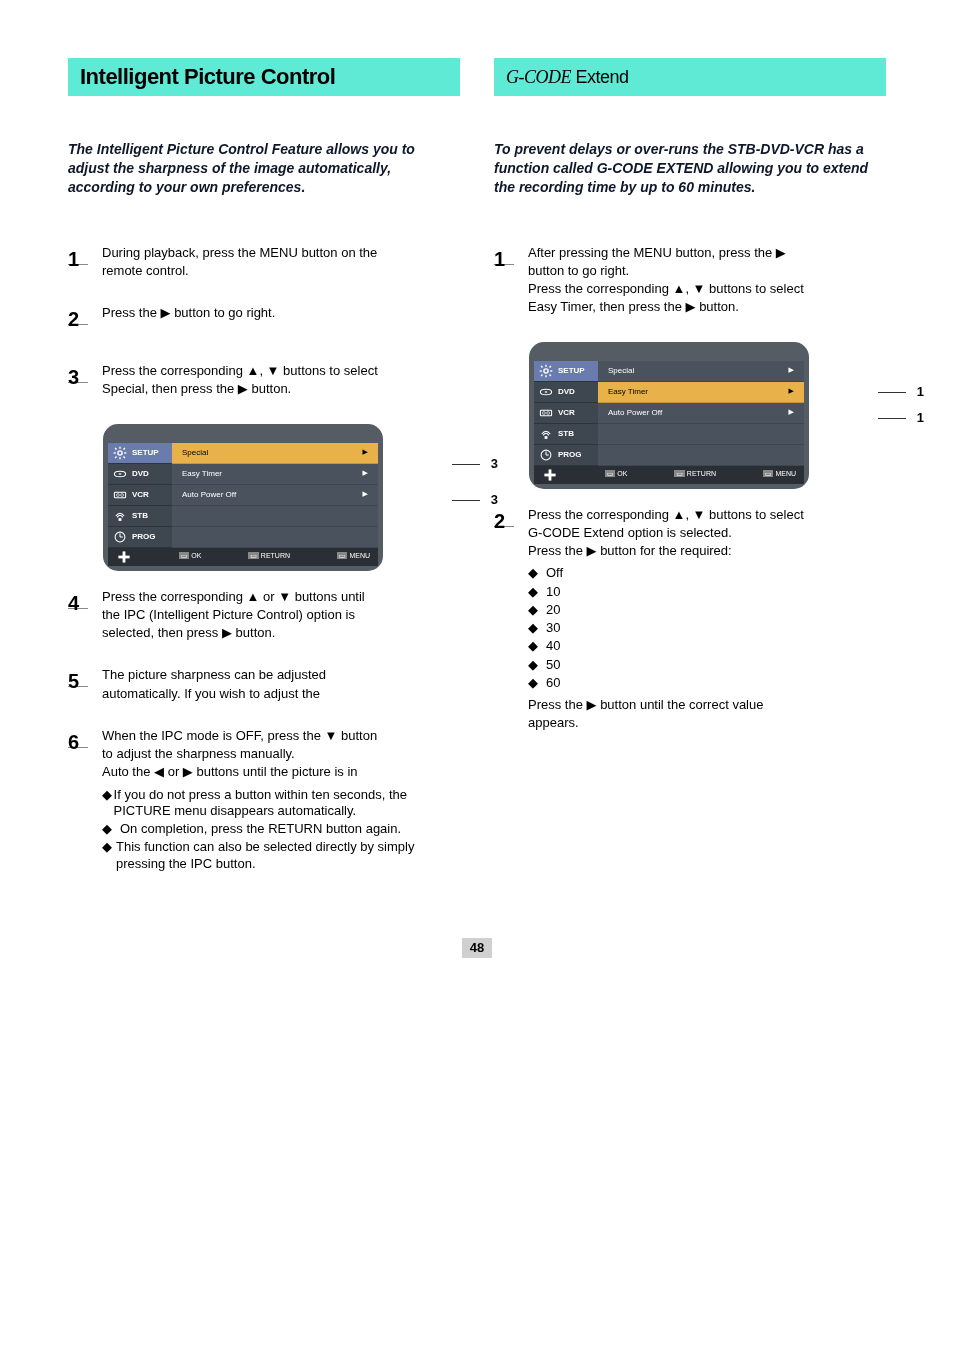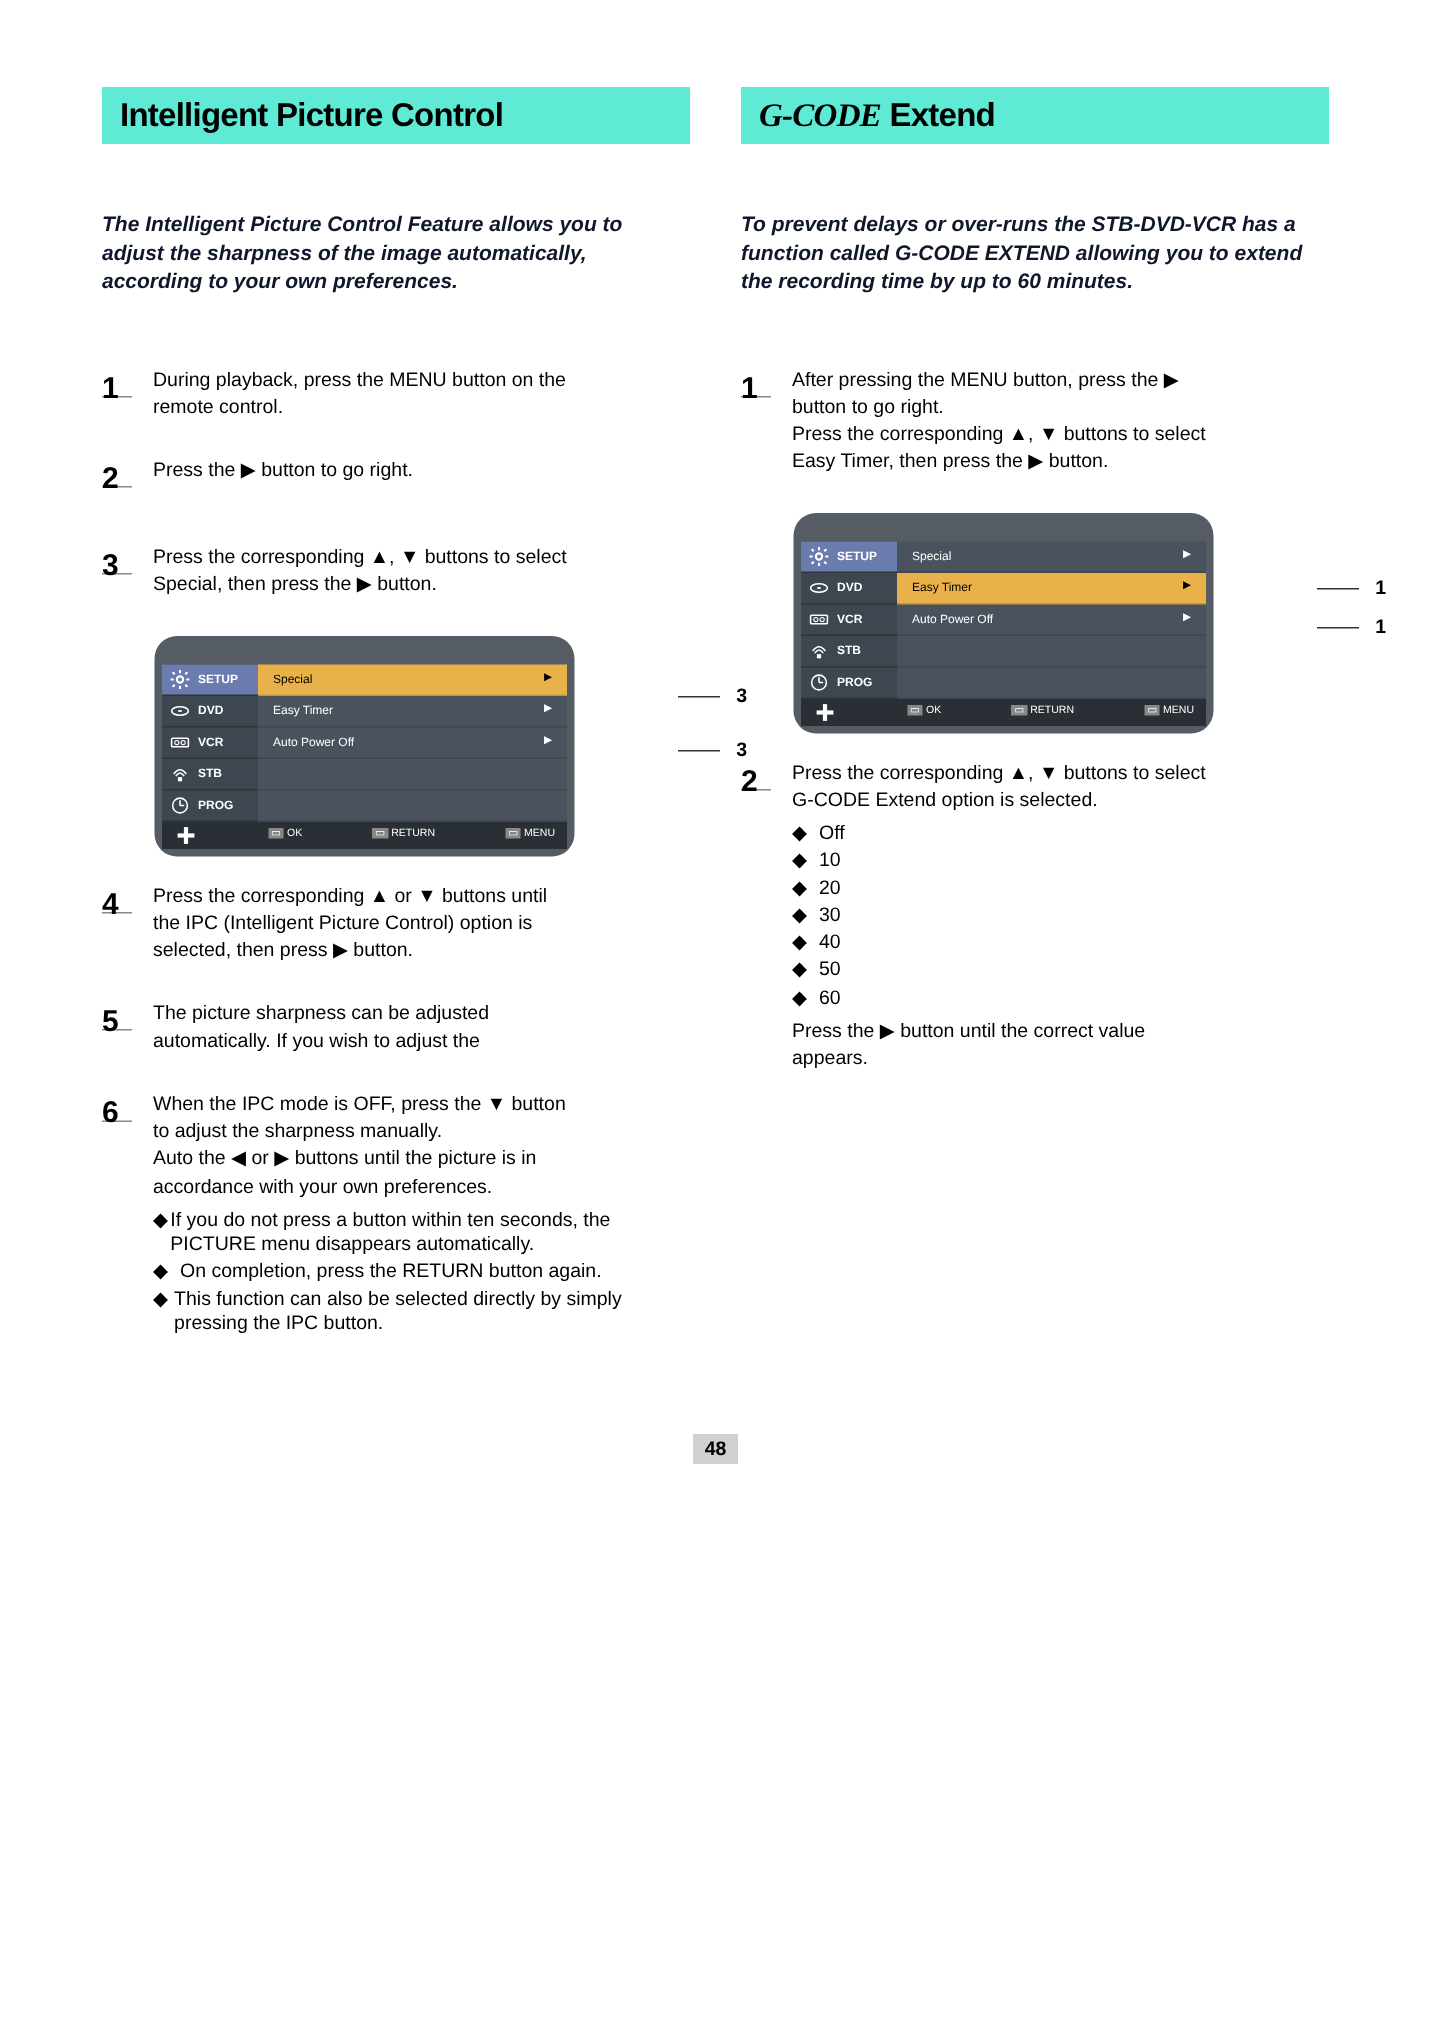--- a/index.html
+++ b/index.html
@@ -22,22 +22,22 @@
       display: flex;
       align-items: center;
       margin-bottom: 44px;
     }
     .header-title {
       font-size: 22px;
       font-weight: 900;
       letter-spacing: -0.5px;
     }
     .header-gctitle {
-      font-size: 22px;
-      font-weight: 700;
+      font-size: 18px;
+      font-weight: 400;
       letter-spacing: -0.5px;
     }
     .em-note {
       font-style: italic;
       font-weight: bold;
       color: #0f172a;
       font-size: 14px;
       line-height: 1.35;
       margin-bottom: 48px;
     }
@@ -324,21 +324,20 @@
 
     <div class="step">
       <div>
         <div class="stepnum">6</div>
         <div class="step-underline"></div>
       </div>
       <div class="stepbody">
         <div>When the IPC mode is OFF, press the ▼ button</div>
         <div>to adjust the sharpness manually.</div>
         <div>Auto the ◀ or ▶ buttons until the picture is in</div>
-        <div>accordance with your own preferences.</div>
         <ul class="sublist">
           <li>
               <span class="bullet">◆</span>
               <span>If you do not press a button within ten seconds, the PICTURE menu disappears automatically.</span>
             </li>
           <li>
               <span class="bullet">◆</span>
               <span>On completion, press the RETURN button again.</span>
             </li>
           <li>
@@ -470,20 +469,21 @@
     </div>
 
     <div class="step">
       <div>
         <div class="stepnum">2</div>
         <div class="step-underline"></div>
       </div>
       <div class="stepbody">
         <div>Press the corresponding ▲, ▼ buttons to select</div>
         <div>G-CODE Extend option is selected.</div>
+        <div>Press the ▶ button for the required:</div>
         <ul class="sublist" style="margin-bottom:6px">
           <li>
               <span class="bullet">◆</span>
               <span>Off</span>
             </li>
           <li>
               <span class="bullet">◆</span>
               <span>10</span>
             </li>
           <li>

